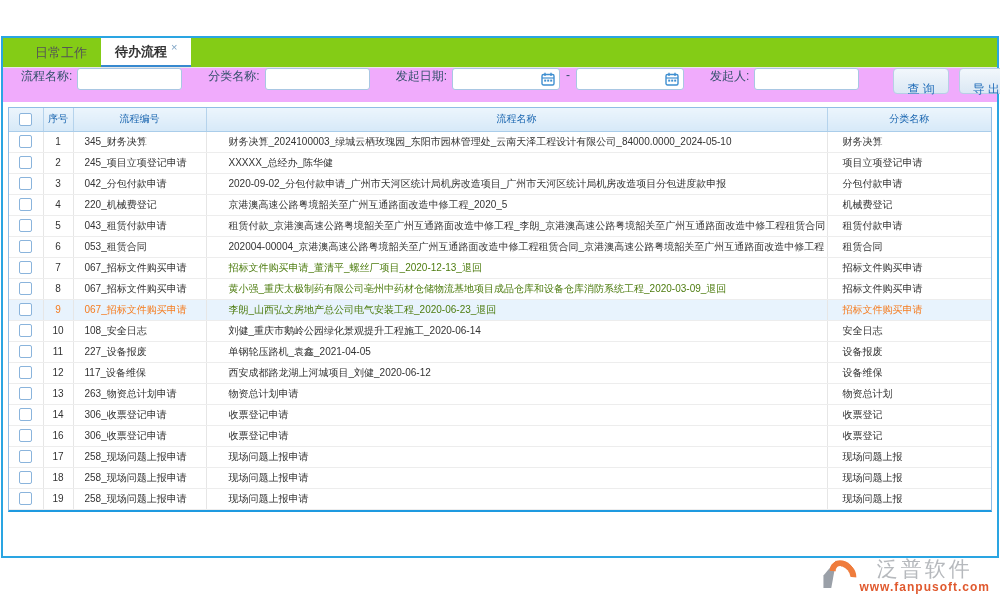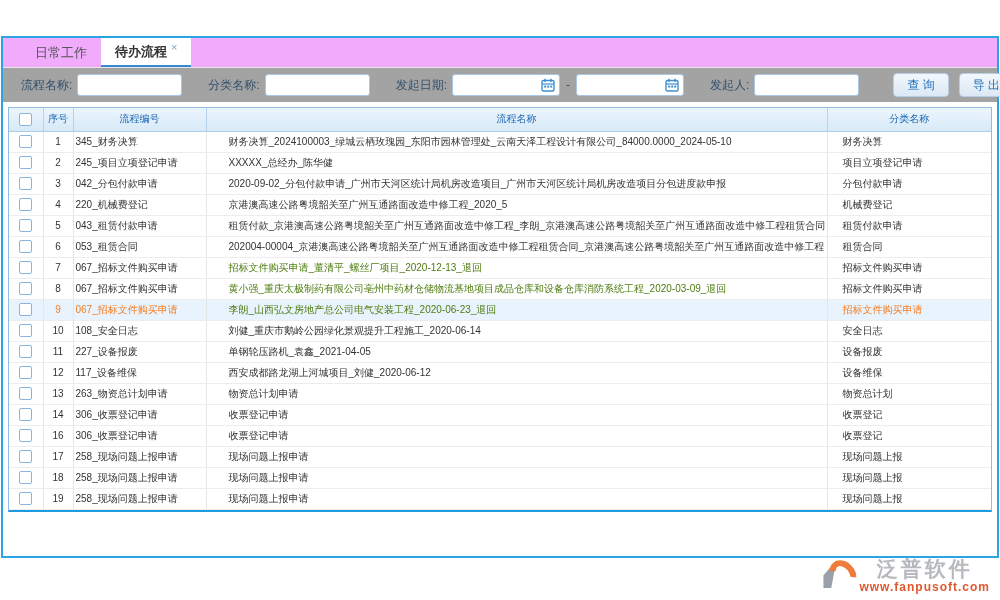--- a/index.html
+++ b/index.html
@@ -3,77 +3,77 @@
 <meta charset="utf-8">
 <style>
   * { margin:0; padding:0; box-sizing:border-box; }
   html,body { width:1000px; height:600px; background:#fff; overflow:hidden;
               font-family:"Liberation Sans","DejaVu Sans",sans-serif; }
 
   .panel { position:absolute; left:1px; top:36px; width:998px; height:522px;
            border:2px solid #2aa5e2; background:#fff; }
 
   
-  .tabbar { height:30px; background:#f0abfc; border-bottom:1px solid #e7e7e7;
+  .tabbar { height:30px; background:#84cc16; border-bottom:1px solid #e7e7e7;
             display:flex; align-items:flex-start; padding-left:18px; }
   .tab { height:29px; padding:0 14px; display:flex; align-items:center;
          font-size:13px; color:#555; cursor:pointer; position:relative; }
   .tab.active { color:#333; font-weight:bold; background:#fff;
                 border-bottom:2px solid #3789cf; }
   .tab-close { font-size:11px; font-weight:normal; color:#7da3c4;
                margin-left:4px; position:relative; top:-5px; }
 
   
-  .filterbar { height:34px; background:#a3a3a3; display:flex; align-items:center;
+  .filterbar { height:34px; background:#f0abfc; display:flex; align-items:flex-start;
                padding-left:18px; font-size:12px; color:#33506b; }
   .f-label { margin-right:5px; white-space:nowrap; }
   .f-input { width:105px; height:22px; border:1px solid #a9c7e3; border-radius:3px;
              background:#fff; font-size:12px; padding:0 4px; margin-right:26px; }
   .f-date-wrap { position:relative; margin-right:4px; }
   .f-date { width:108px; height:22px; border:1px solid #a9c7e3; border-radius:3px;
             background:#fff; font-size:12px; padding:0 22px 0 4px; }
   .cal-icon { position:absolute; right:5px; top:4px; width:14px; height:14px; cursor:pointer; }
   .date-sep { margin:0 6px 0 2px; color:#33506b; }
-  .btn { height:24px; padding:0 13px; margin-left:10px; border:1px solid #b7cfe6;
+  .btn { height:16px; padding:12px 13px; margin-left:10px; border:1px solid #b7cfe6;
          border-radius:4px; background:linear-gradient(#f2f7fc,#dbe8f4);
          color:#1e6bb8; font-size:12px; cursor:pointer; white-space:nowrap; }
   .btn.query { margin-left:34px; }
 
   
   .tablewrap { margin:5px 5px 0 5px; border:1px solid #8fbde6; border-bottom:2px solid #1e9ae0; }
   table { width:100%; border-collapse:collapse; table-layout:fixed; font-size:10px; }
   thead td { height:23px; background:linear-gradient(#ecf5fc,#d7e9f8);
              color:#1a66b0; text-align:center; border-right:1px solid #b5d3ec;
              border-bottom:1px solid #aacdea; overflow:hidden; white-space:nowrap; }
   tbody td { height:21px; color:#333; border-right:1px solid #e6e6e6;
              border-bottom:1px solid #ededed; overflow:hidden; white-space:nowrap; }
   thead td:last-child, tbody td:last-child { border-right:none; }
   td.c-no  { text-align:center; }
-  td.c-code { padding-left:2px; }
+  td.c-code { padding-left:11px; }
   td.c-name { padding-left:22px; }
   td.c-cat  { padding-left:15px; }
   .cb { display:inline-block; width:13px; height:13px; border:1px solid #8ab4dc;
         border-radius:2px; background:#fff; vertical-align:middle; cursor:pointer; }
   td.c-cb { text-align:center; }
   tr.selected td { background:#e8f3fd; }
   .txt-red { color:#4d7c0f; }
   .txt-orange { color:#f57c1f; }
 
   
   .brand { position:absolute; right:10px; top:558px; height:42px; overflow:hidden;
            display:flex; align-items:flex-start; }
   .swoosh { position:relative; width:34px; height:34px; margin-right:2px; }
   .swoosh .grey { position:absolute; left:0; top:2px; width:13px; height:28px;
                   background:#9aa0a8; clip-path:polygon(0 55%, 100% 0, 60% 100%, 0 100%); }
   .swoosh .orange { position:absolute; left:8px; top:1px; width:24px; height:30px;
                     border:6px solid #ef7c3c; border-radius:50%;
                     border-bottom-color:transparent; border-left-color:transparent;
                     transform:rotate(-40deg); }
   .brand-text { display:flex; flex-direction:column; align-items:center; }
-  .brand-name { font-size:21px; font-weight:bold; color:#b6b9bd; letter-spacing:3px;
+  .brand-name { font-size:21px; font-weight:normal; color:#b6b9bd; letter-spacing:3px;
                 line-height:22px; }
   .brand-url { font-size:12px; font-weight:bold; color:#e0592e; line-height:14px;
                letter-spacing:1px; }
 </style>
 </head>
 <body>
 
 <div class="panel">
 
   <div class="tabbar">

